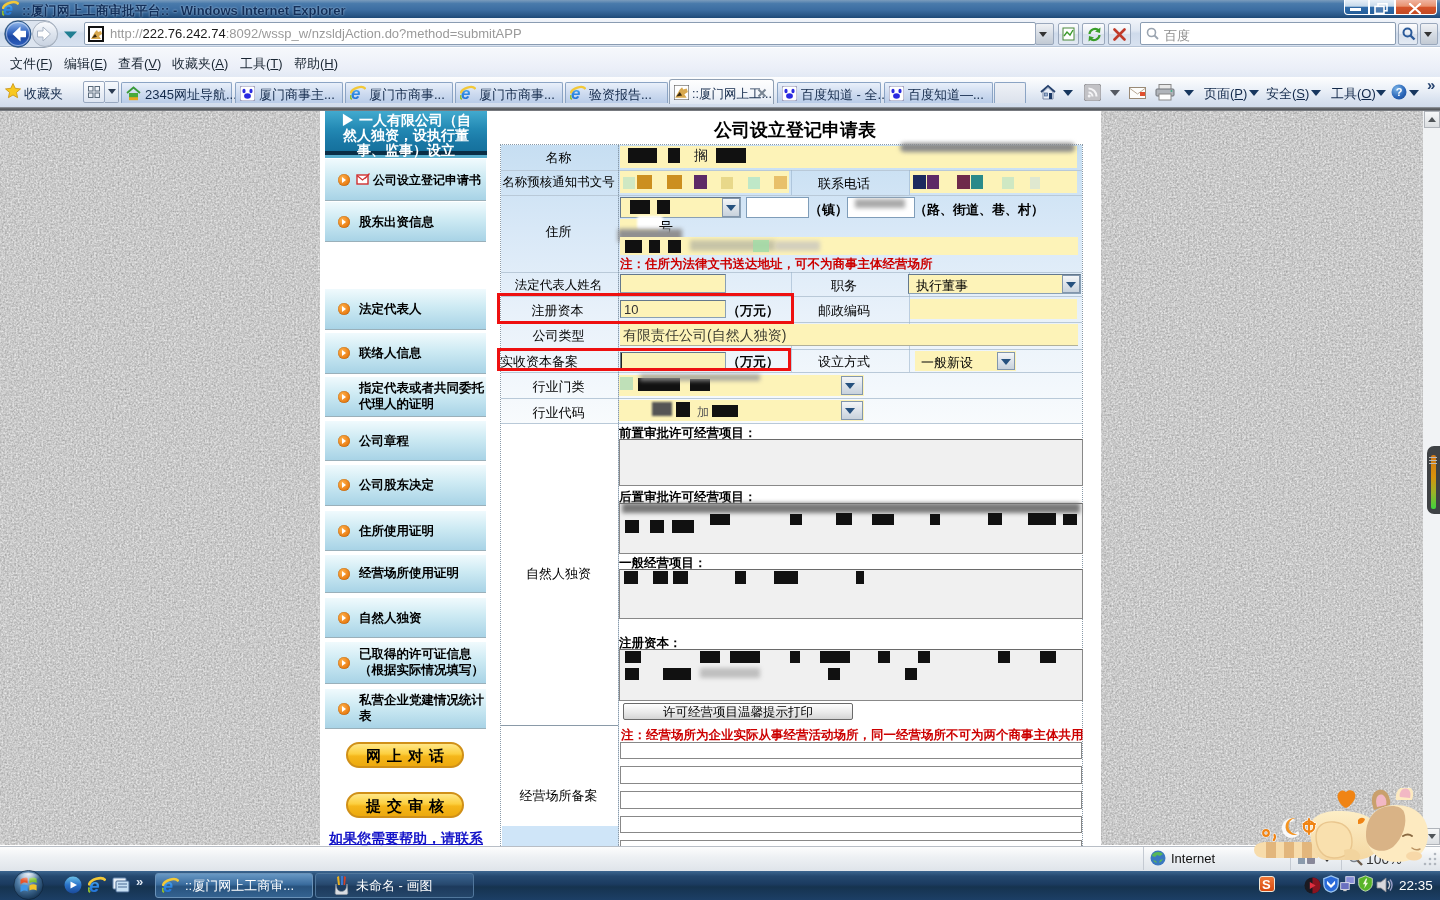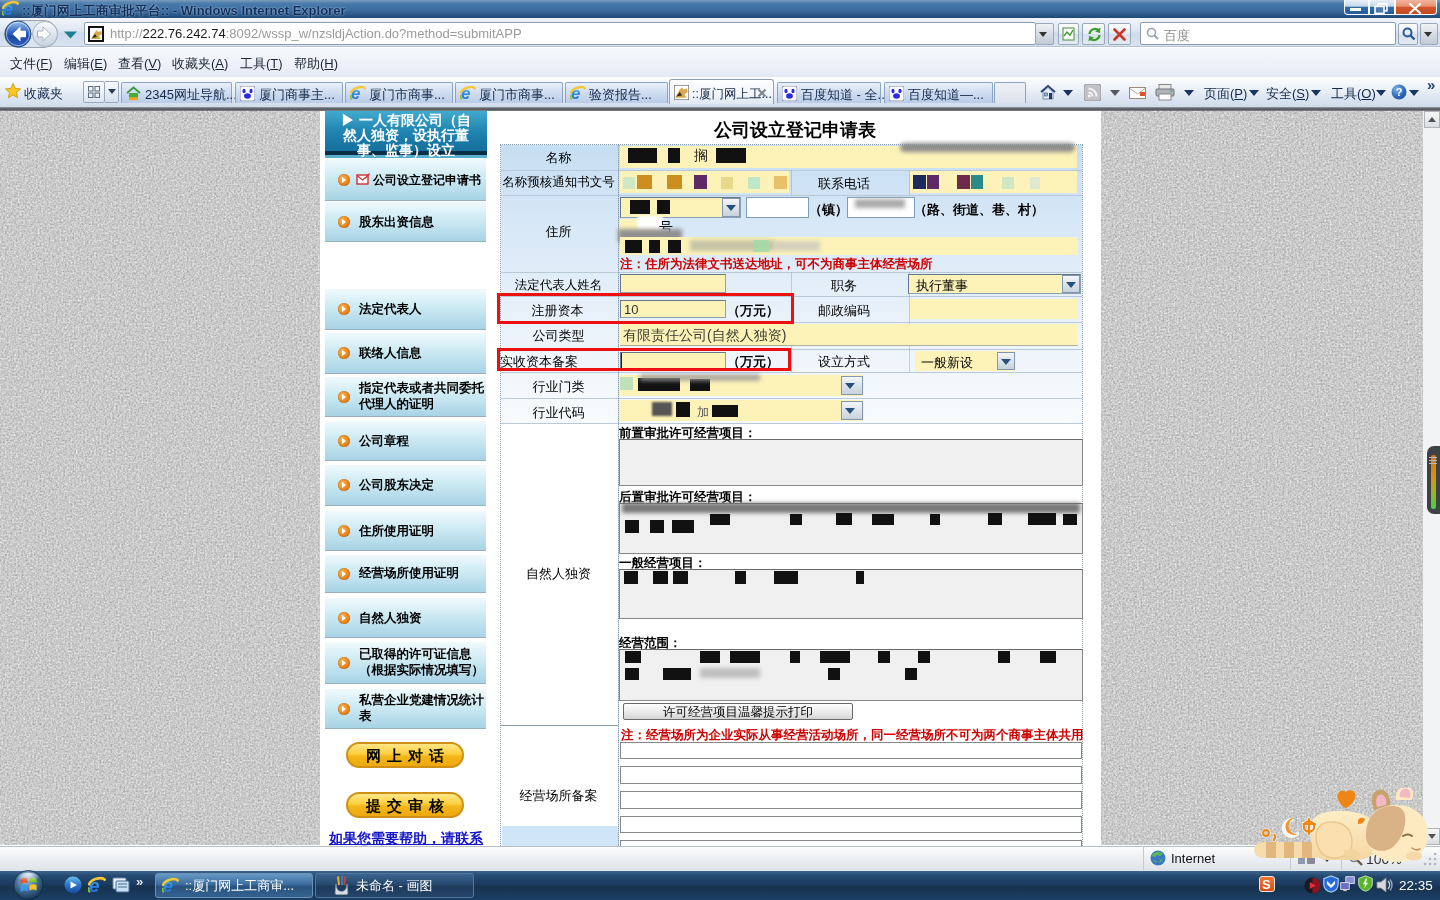--- a/index.html
+++ b/index.html
@@ -523,21 +523,21 @@
 <div class="blk" style="left:650px;top:520px;width:14px;height:13px"></div>
 <div class="blk" style="left:672px;top:520px;width:22px;height:13px"></div>
 <div class="abs ftx" style="left:619px;top:555px">一般经营项目：</div>
 <div class="abs gta" style="left:619px;top:569px;width:464px;height:50px"></div>
 <div class="blk" style="left:624px;top:571px;width:14px;height:13px"></div>
 <div class="blk" style="left:653px;top:571px;width:15px;height:13px"></div>
 <div class="blk" style="left:673px;top:571px;width:15px;height:13px"></div>
 <div class="blk" style="left:735px;top:571px;width:11px;height:13px"></div>
 <div class="blk" style="left:774px;top:571px;width:24px;height:13px"></div>
 <div class="blk" style="left:856px;top:571px;width:8px;height:13px"></div>
-<div class="abs ftx" style="left:619px;top:635px">经营范围：</div>
+<div class="abs ftx" style="left:619px;top:635px">注册资本：</div>
 <div class="abs gta" style="left:619px;top:649px;width:464px;height:52px"></div>
 <div class="blk" style="left:625px;top:651px;width:16px;height:12px"></div>
 <div class="blk" style="left:700px;top:651px;width:20px;height:12px"></div>
 <div class="blk" style="left:730px;top:651px;width:30px;height:12px"></div>
 <div class="blk" style="left:790px;top:651px;width:10px;height:12px"></div>
 <div class="blk" style="left:820px;top:651px;width:30px;height:12px"></div>
 <div class="blk" style="left:878px;top:651px;width:12px;height:12px"></div>
 <div class="blk" style="left:918px;top:651px;width:12px;height:12px"></div>
 <div class="blk" style="left:998px;top:651px;width:12px;height:12px"></div>
 <div class="blk" style="left:1040px;top:651px;width:16px;height:12px"></div>

